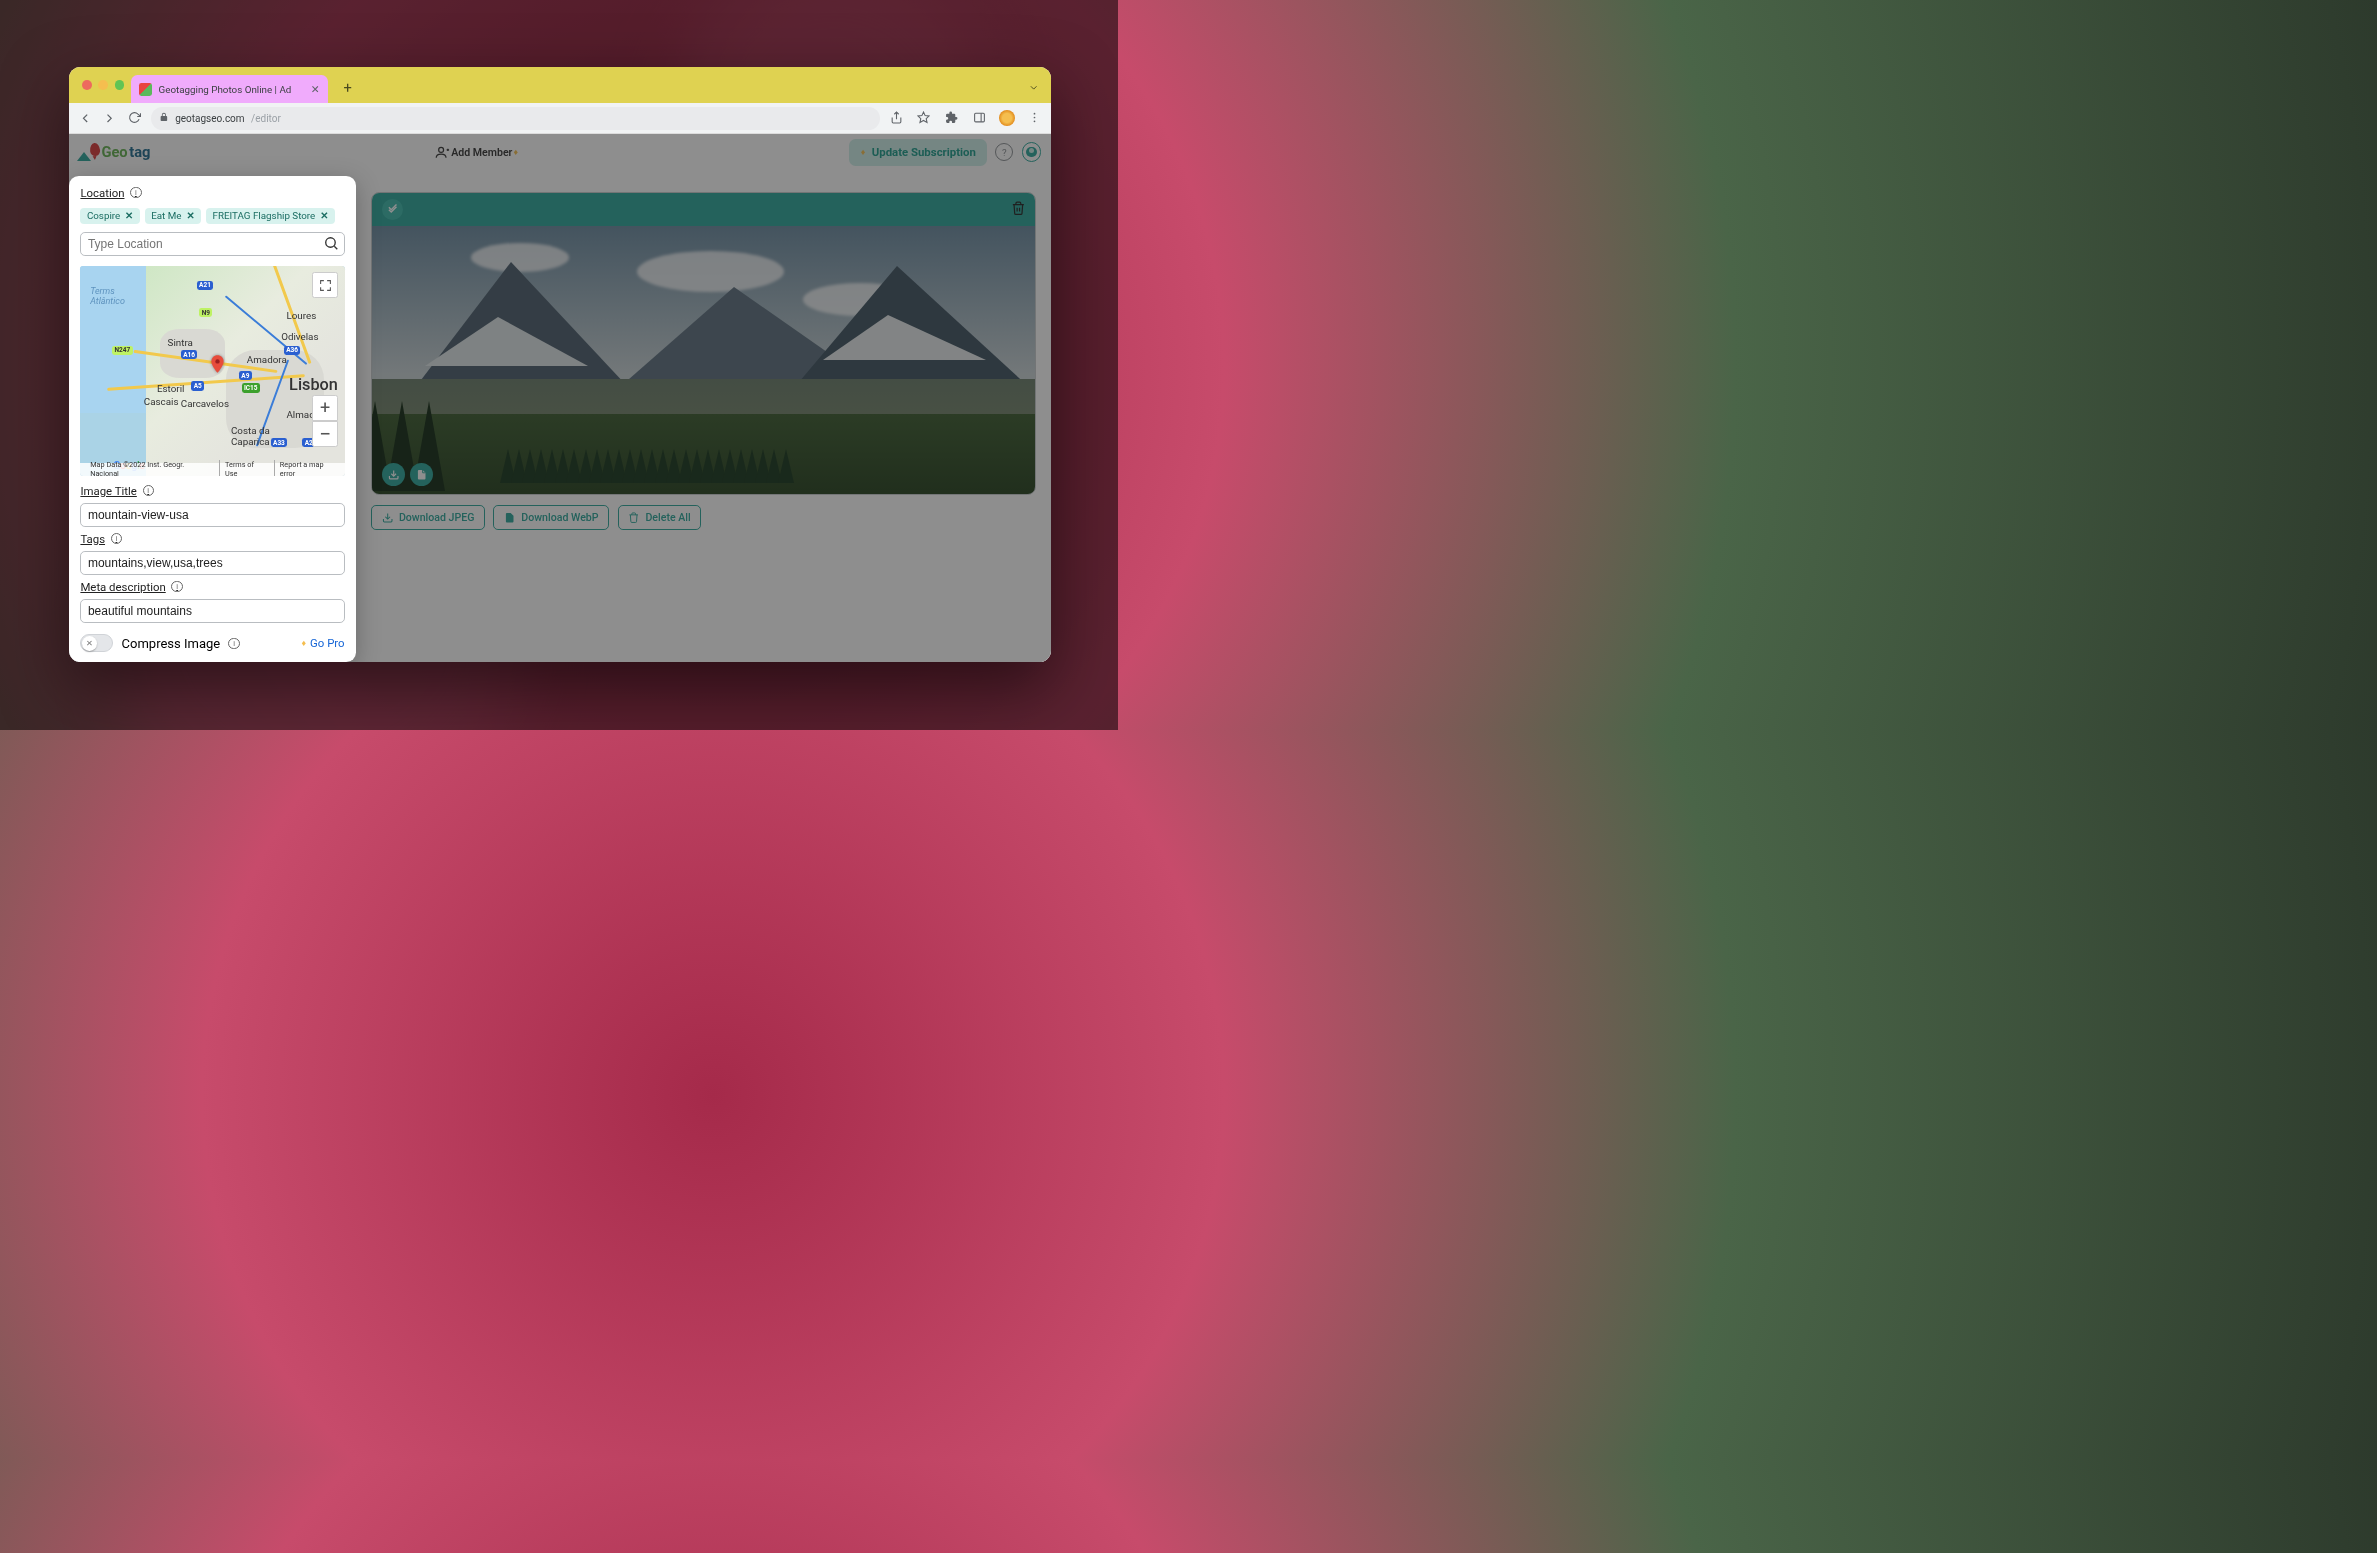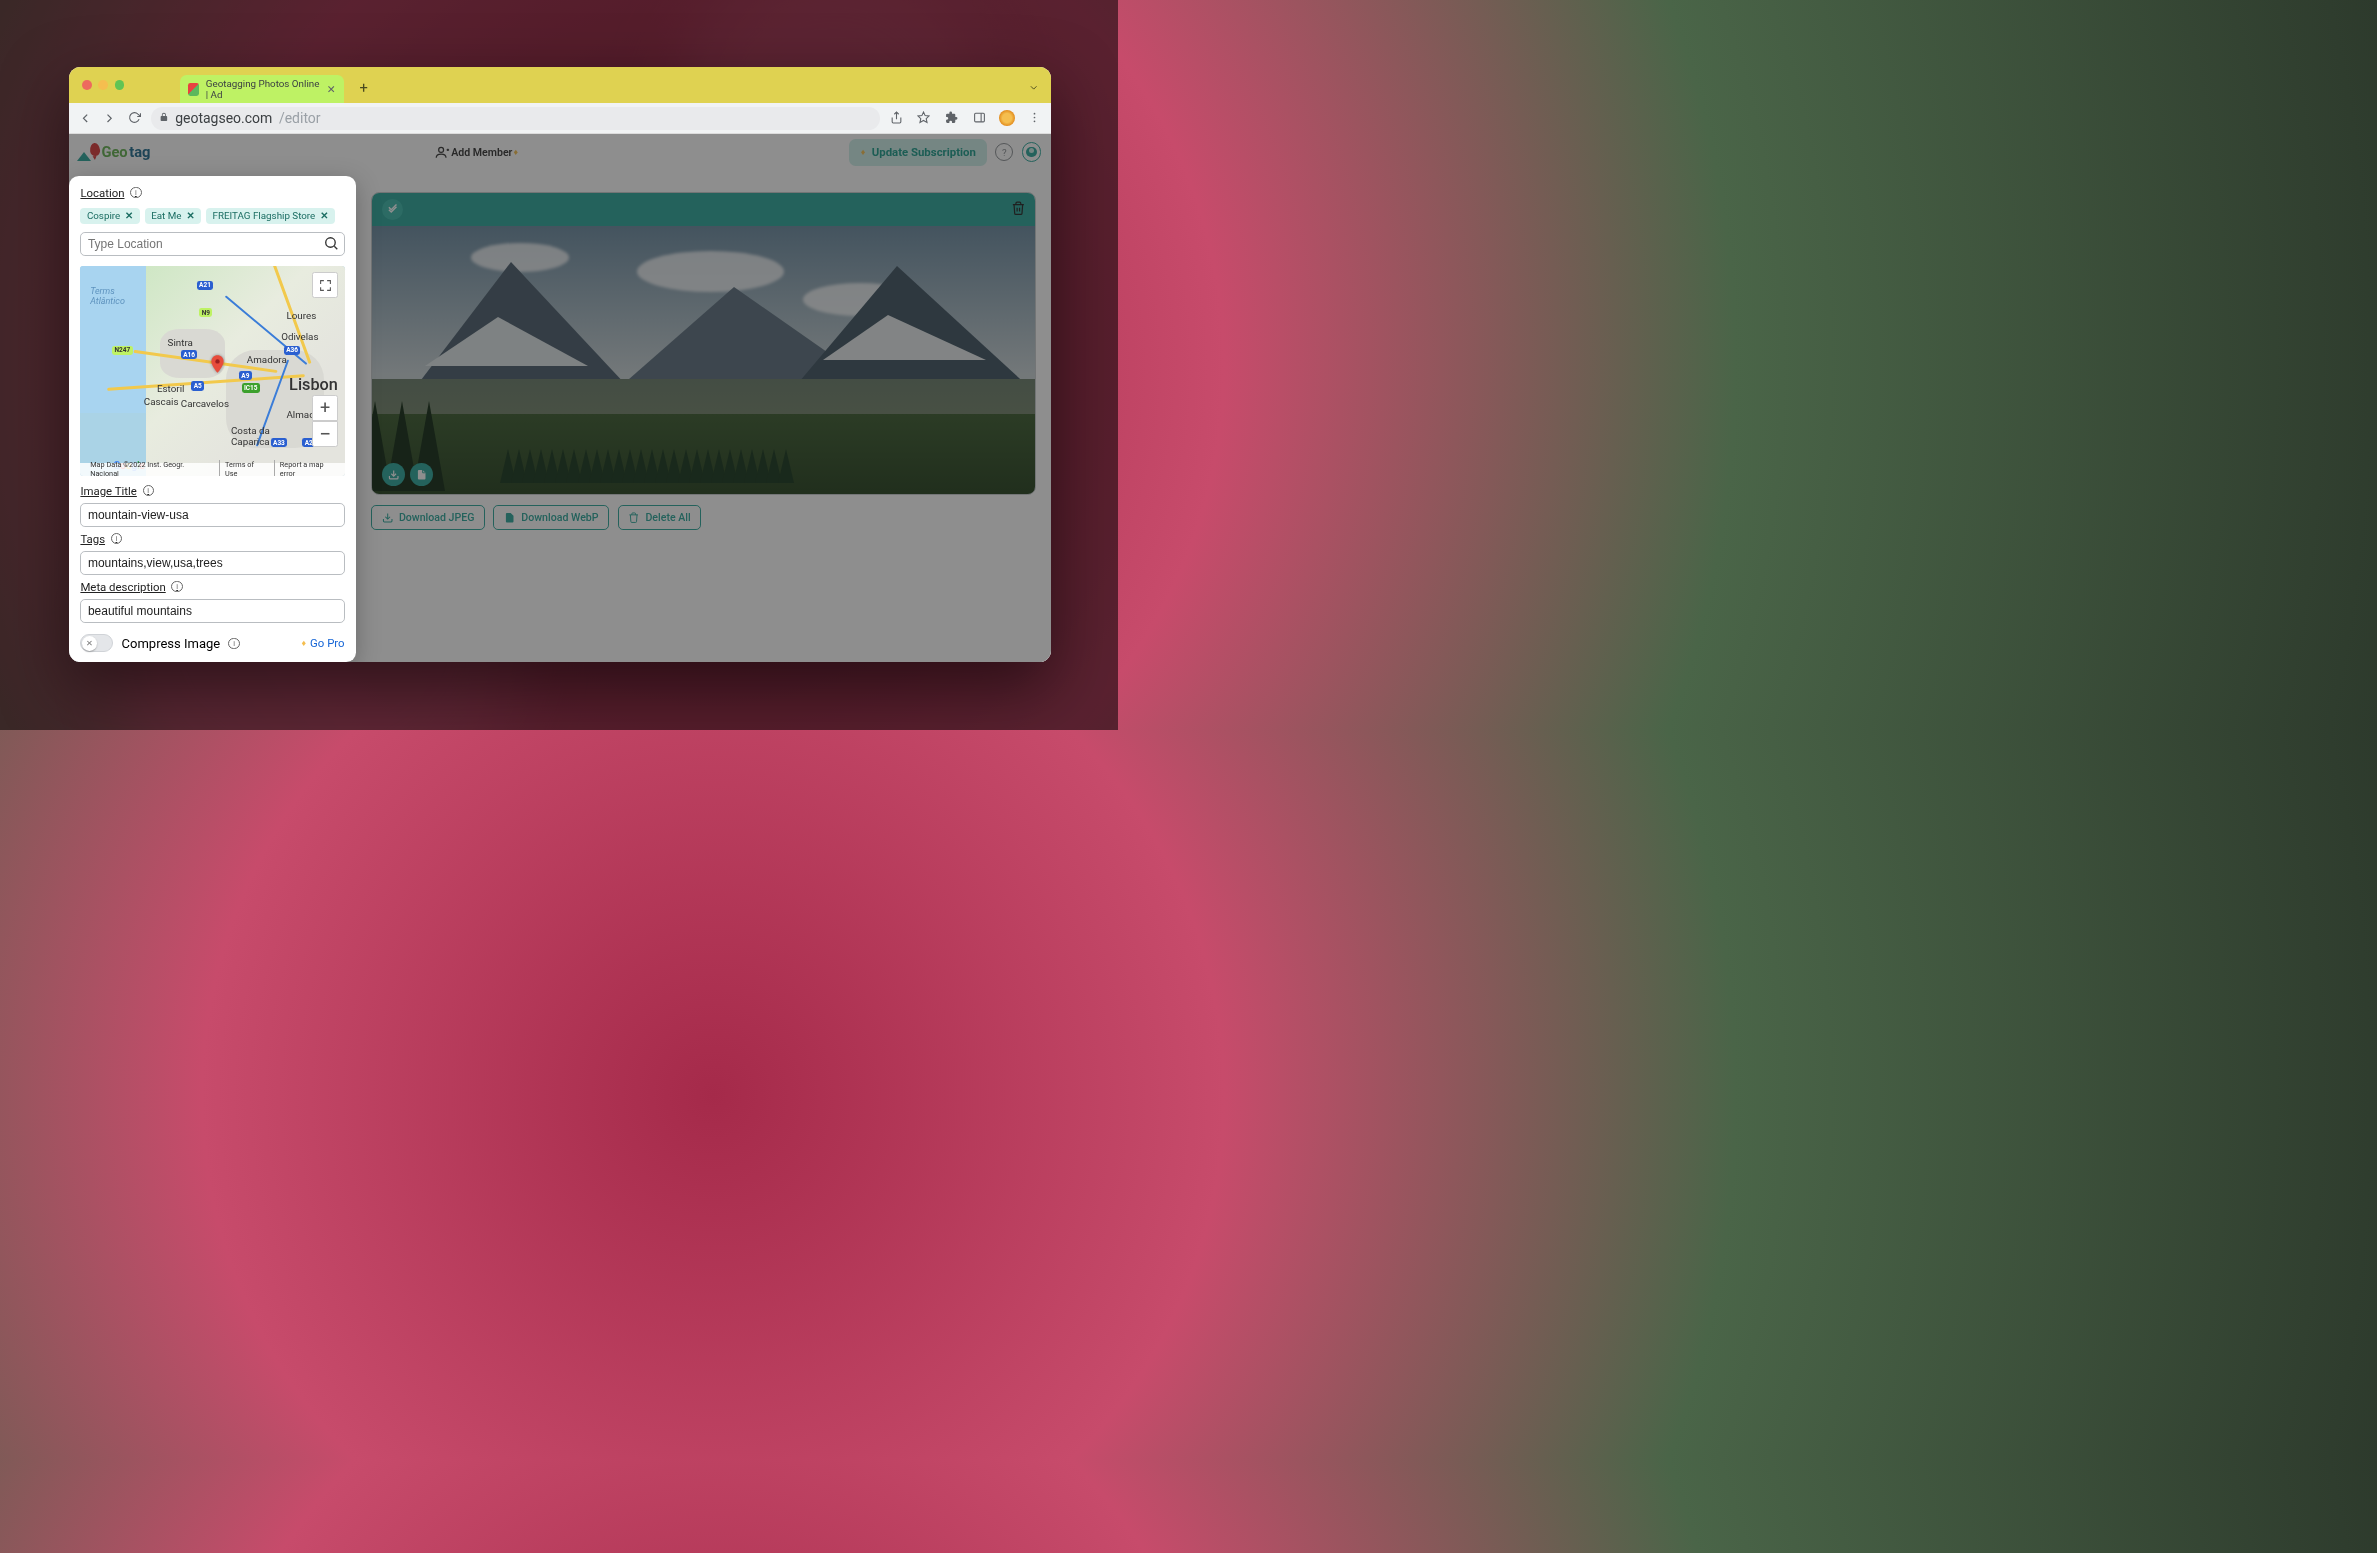--- a/index.html
+++ b/index.html
@@ -40,40 +40,39 @@
     display:flex;align-items:flex-end;
     padding:0 6.5px;
     position:relative;
   }
   .traffic-lights{display:flex;gap:6.5px;align-items:center;padding:0 6.5px;height:100%;}
   .dot{width:9.8px;height:9.8px;border-radius:50%;}
   .dot.red{background:#ed6a5e;}
   .dot.yellow{background:#f5be4f;}
   .dot.green{background:#61c454;}
   .tab{
-    margin-left:49px;
-    height:28px;width:164px;
-    background:#bef264;
+    height:28px;width:197px;
+    background:#f0abfc;
     border-radius:6.5px 6.5px 0 0;
     display:flex;align-items:center;gap:6.5px;
     padding:0 8.2px;font-size:9.8px;color:#3c4043;
   }
   .tab .favicon{width:13px;height:13px;position:relative;}
   .tab .favicon::before{content:"";position:absolute;inset:0;border-radius:2.4px;background:linear-gradient(135deg,#e84340 50%,#5cb85c 50%);}
   .tab .close-x{margin-left:auto;color:#5f6368;font-size:10.6px;}
   .newtab{width:23px;height:23px;display:flex;align-items:center;justify-content:center;margin-left:8.2px;color:#4a4a1f;font-size:14.7px;margin-bottom:3.3px;}
   .chevron-tabs{margin-left:auto;margin-right:4.9px;color:#4a4a1f;margin-bottom:6.5px;}
   .toolbar{
     height:31px;background:#f1f3f4;display:flex;align-items:center;gap:8.2px;
     padding:0 8.2px;border-bottom:0.8px solid #dcdcdc;
   }
   .tb-icon{width:16.3px;height:16.3px;display:flex;align-items:center;justify-content:center;color:#5f6368;}
   .urlbar{
     flex:1;height:23px;background:#e9eaec;border-radius:11.4px;
-    display:flex;align-items:center;padding:0 8.2px;gap:6.5px;color:#3c4043;font-size:14px;
+    display:flex;align-items:center;padding:0 8.2px;gap:6.5px;color:#3c4043;font-size:10px;
   }
   .urlbar .lock{font-size:9px;}
   .urlbar .path{color:#9aa0a6;}
   .right-icons{display:flex;gap:11.4px;align-items:center;color:#5f6368;}
   .ext-avatar{width:16.3px;height:16.3px;border-radius:50%;background:radial-gradient(circle,#f5be4f 40%,#e28c1d 70%);}
 
   .app-body{flex:1;position:relative;background:#fff;}
   .top-app-bar{
     height:36px;display:flex;align-items:center;padding:0 9.8px;
   }

